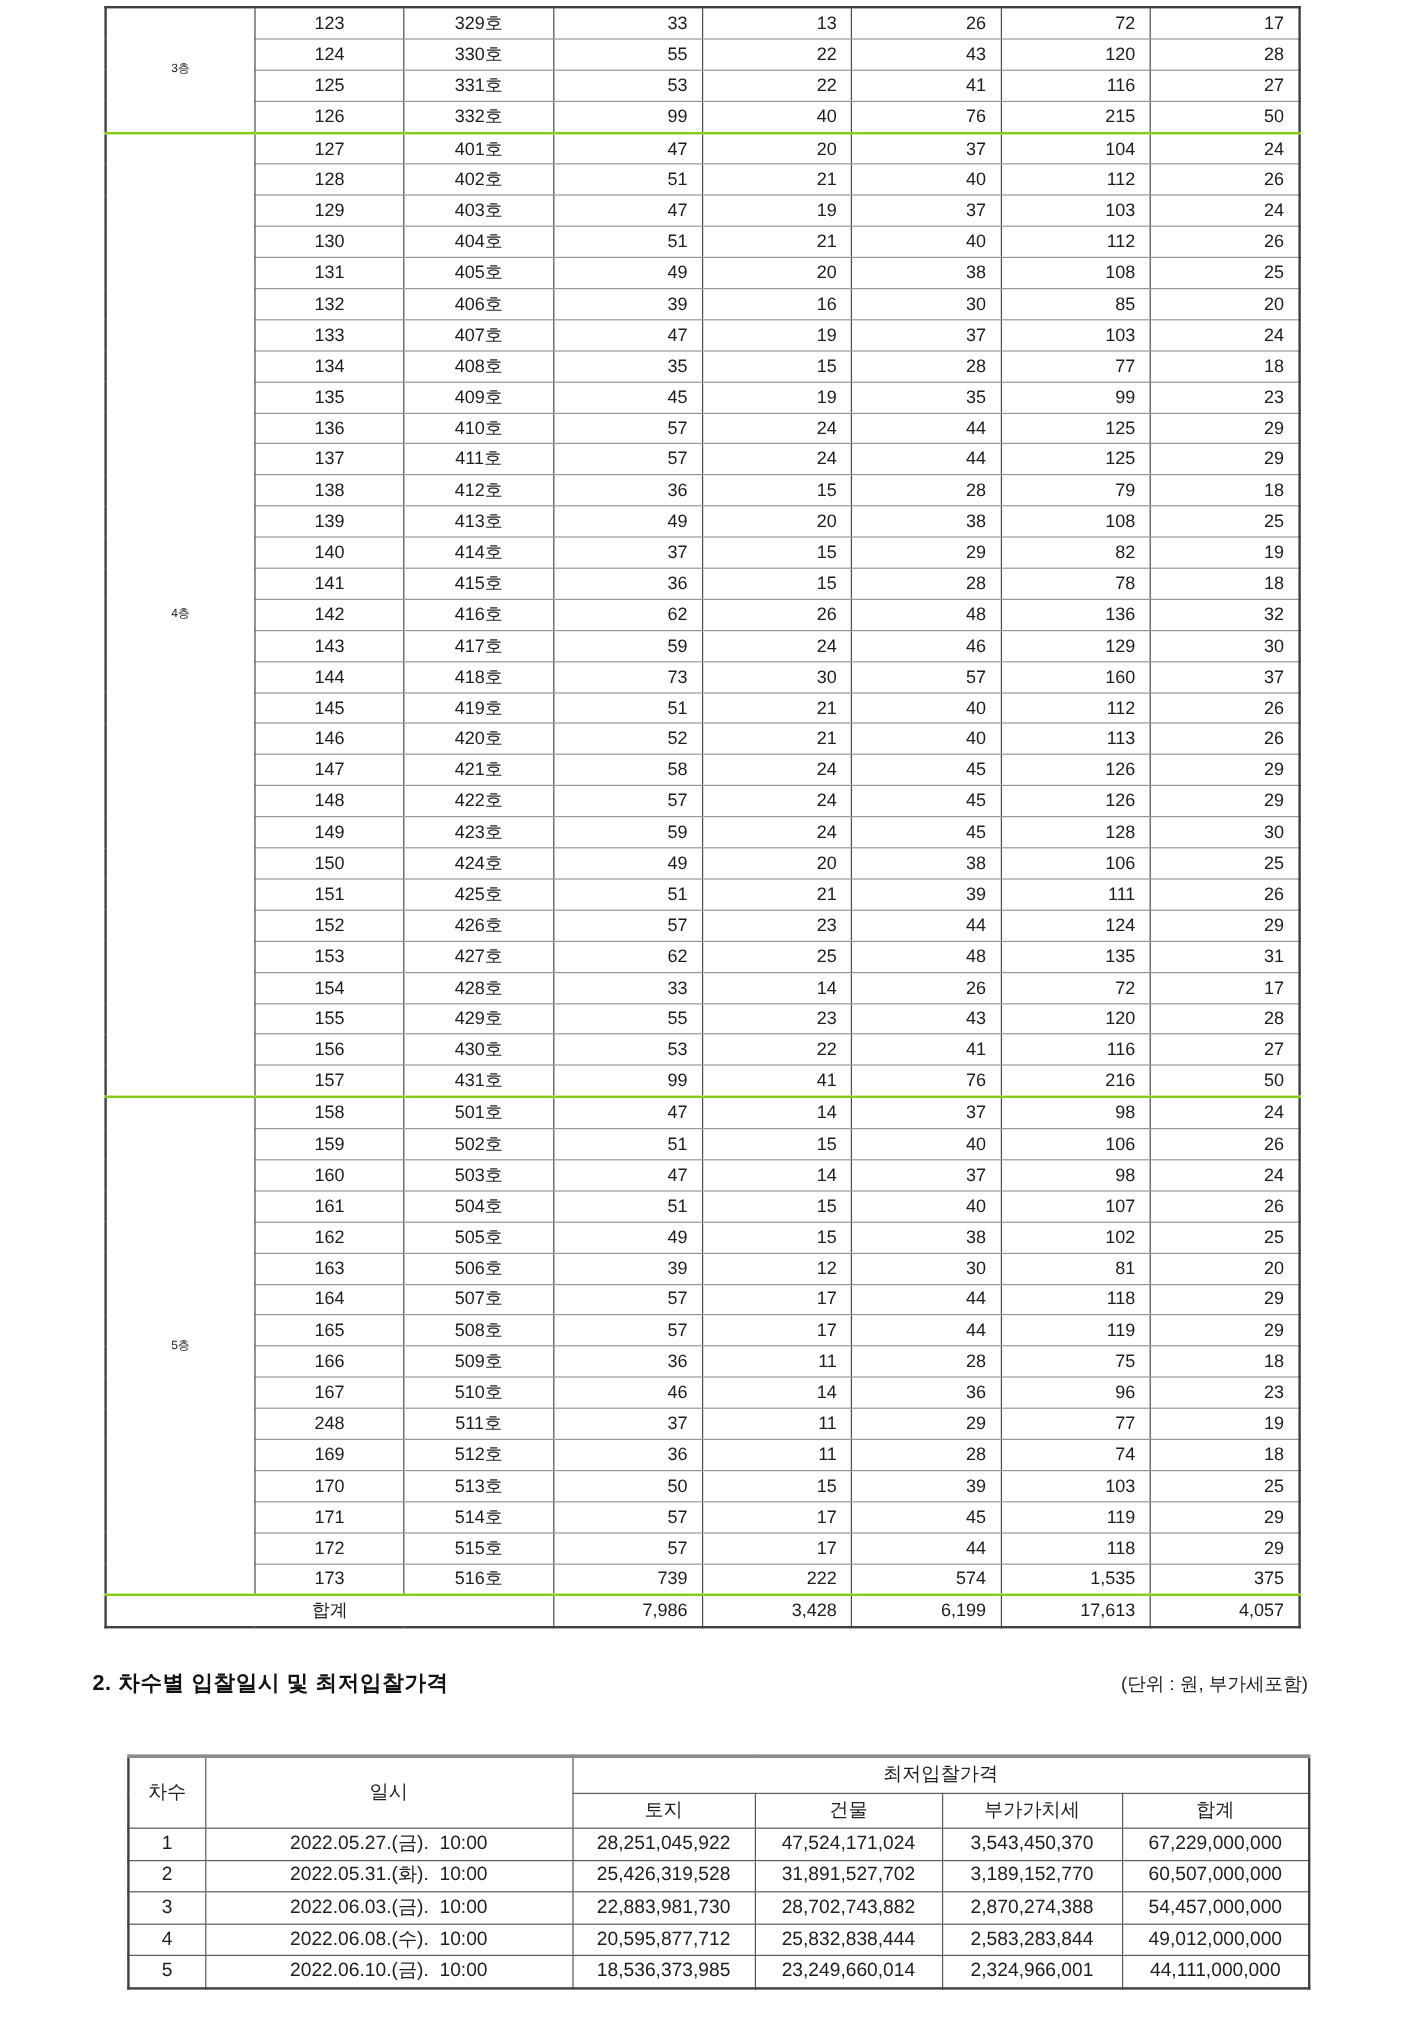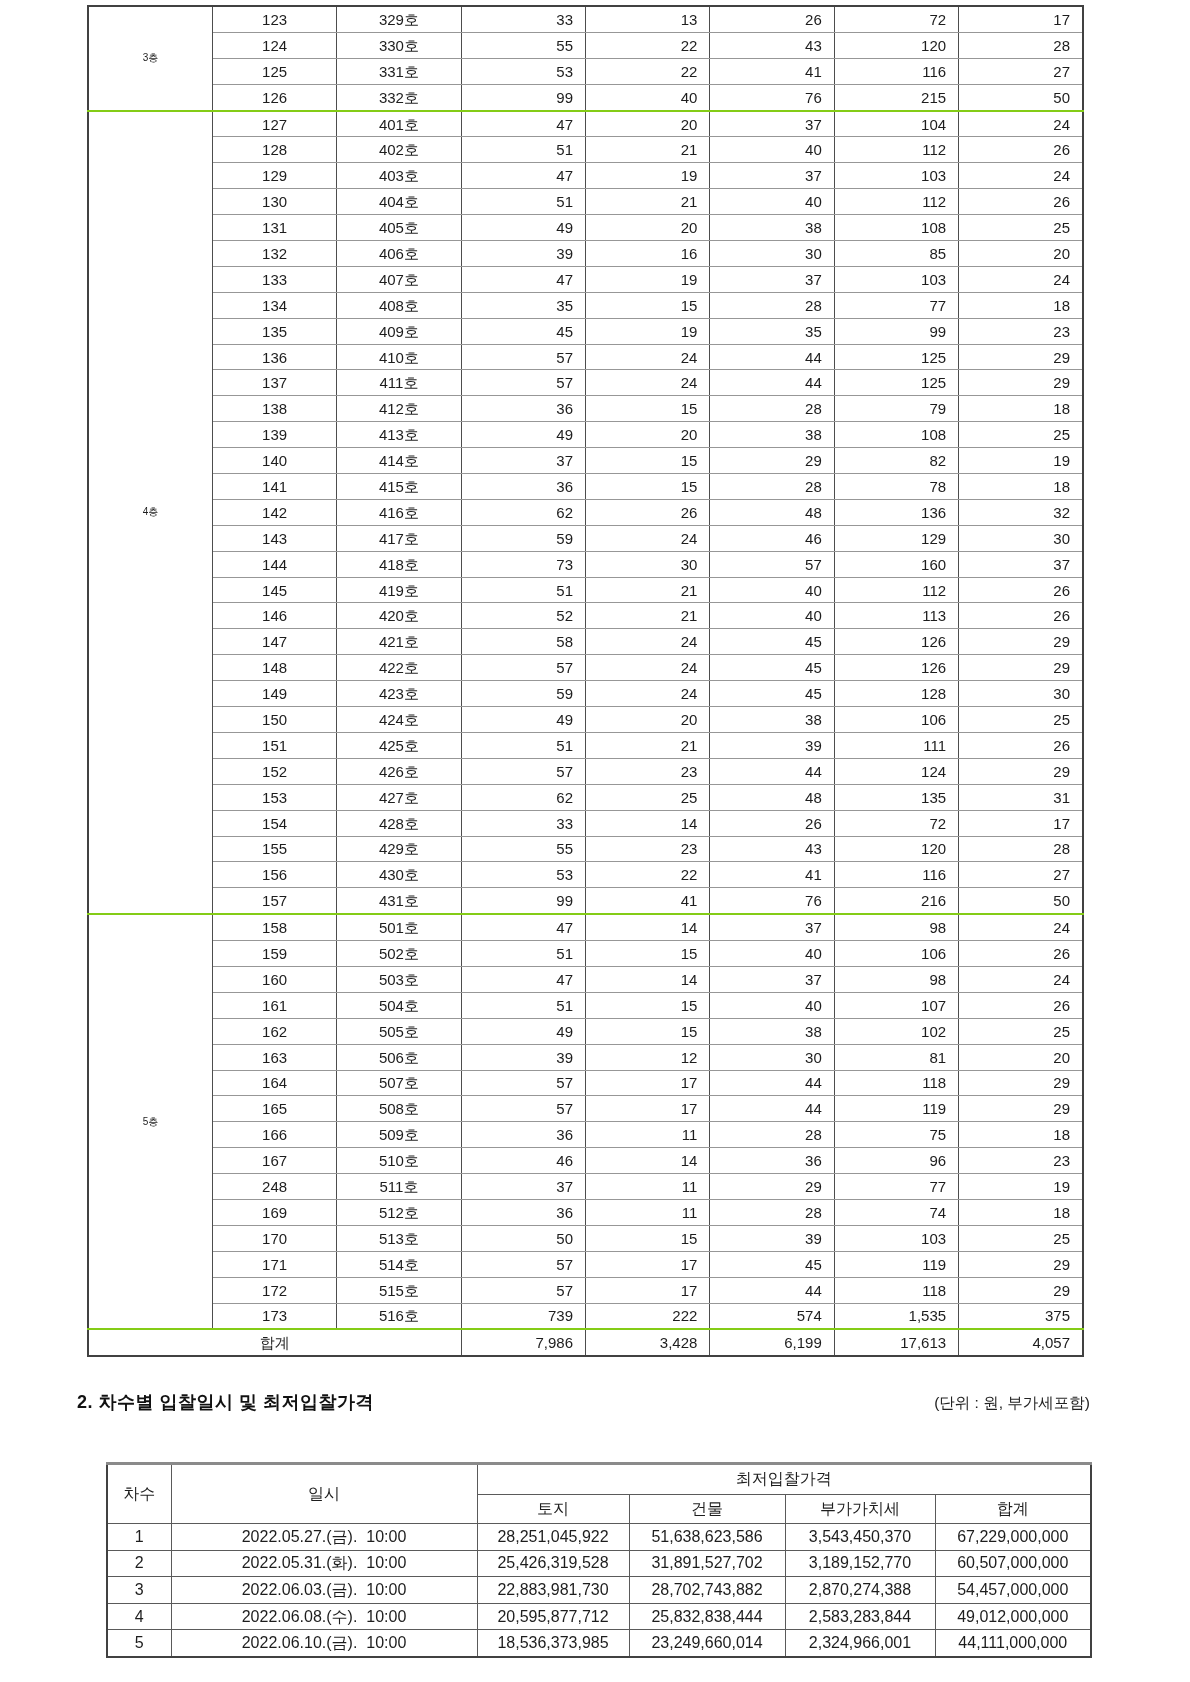--- a/index.html
+++ b/index.html
@@ -545,21 +545,21 @@
         <td>건물</td>
         <td>부가가치세</td>
         <td>합계</td>
       </tr>
     </tbody>
     <tbody id="t2-body">
         <tr>
           <td class="">1</td>
           <td class="">2022.05.27.(금).  10:00</td>
           <td class="">28,251,045,922</td>
-          <td class="">51,638,623,586</td>
+          <td class="">47,524,171,024</td>
           <td class="">3,543,450,370</td>
           <td class="">67,229,000,000</td>
         </tr>
         <tr>
           <td class="">2</td>
           <td class="">2022.05.31.(화).  10:00</td>
           <td class="">25,426,319,528</td>
           <td class="">31,891,527,702</td>
           <td class="">3,189,152,770</td>
           <td class="">60,507,000,000</td>

